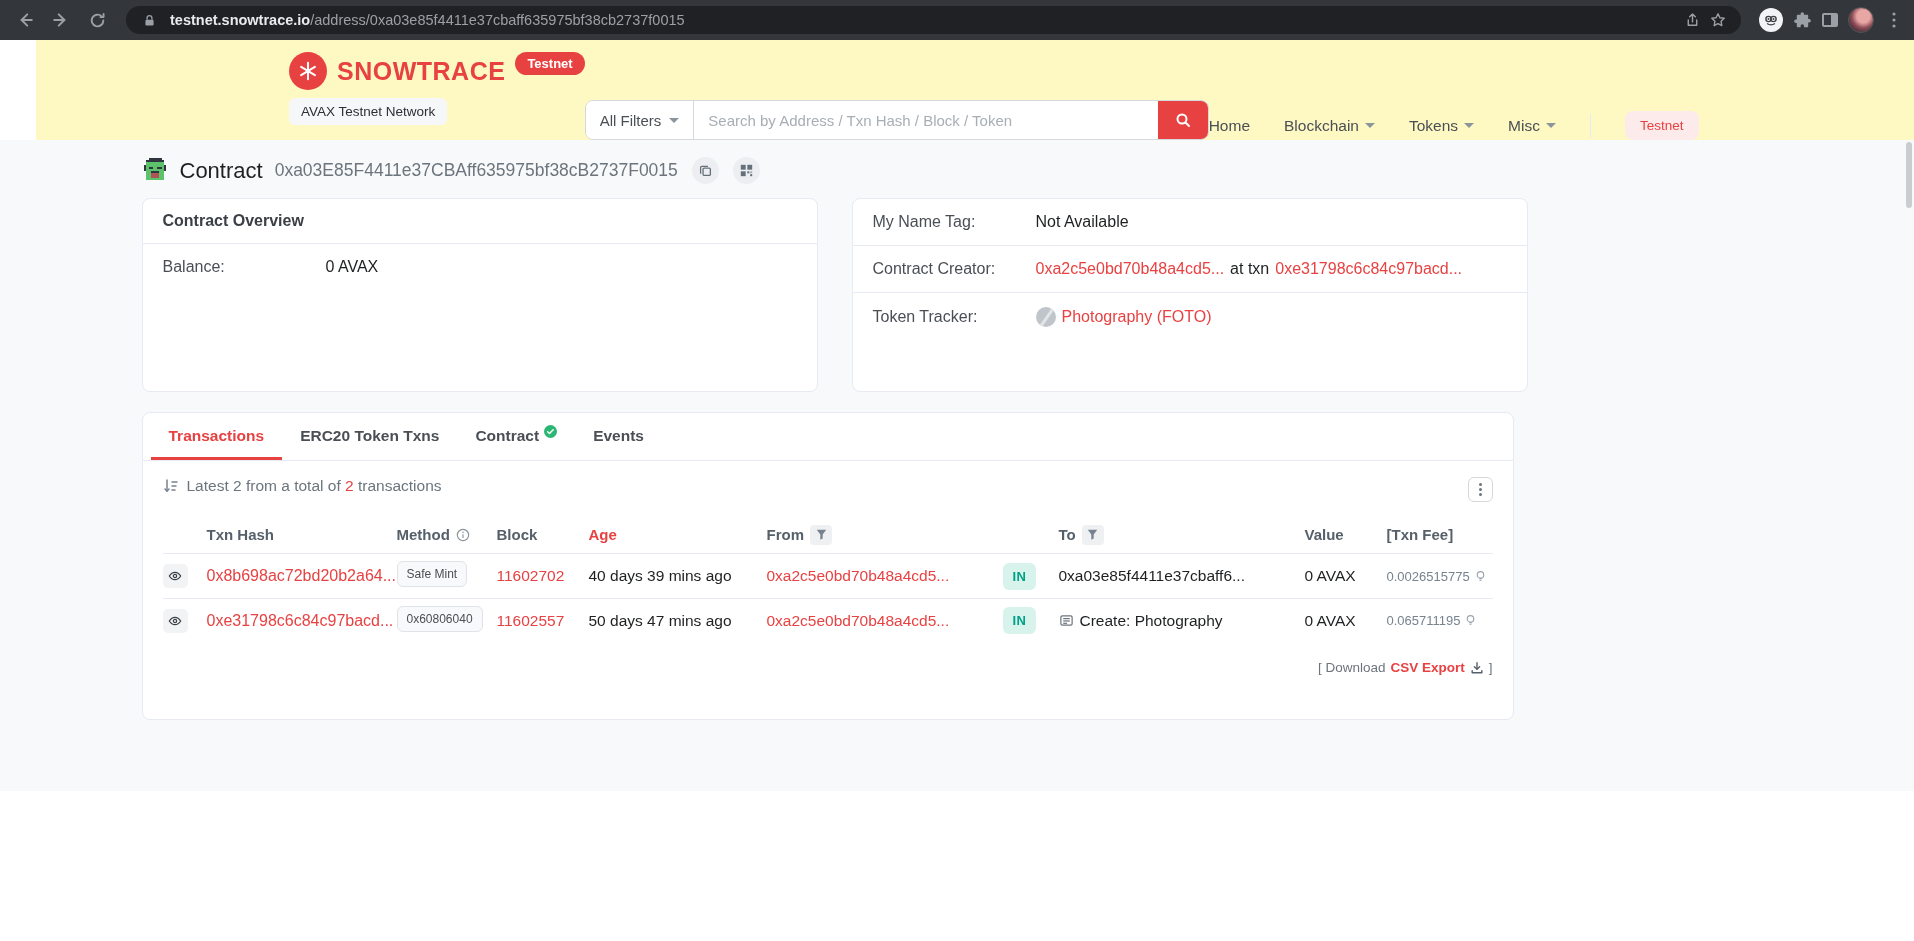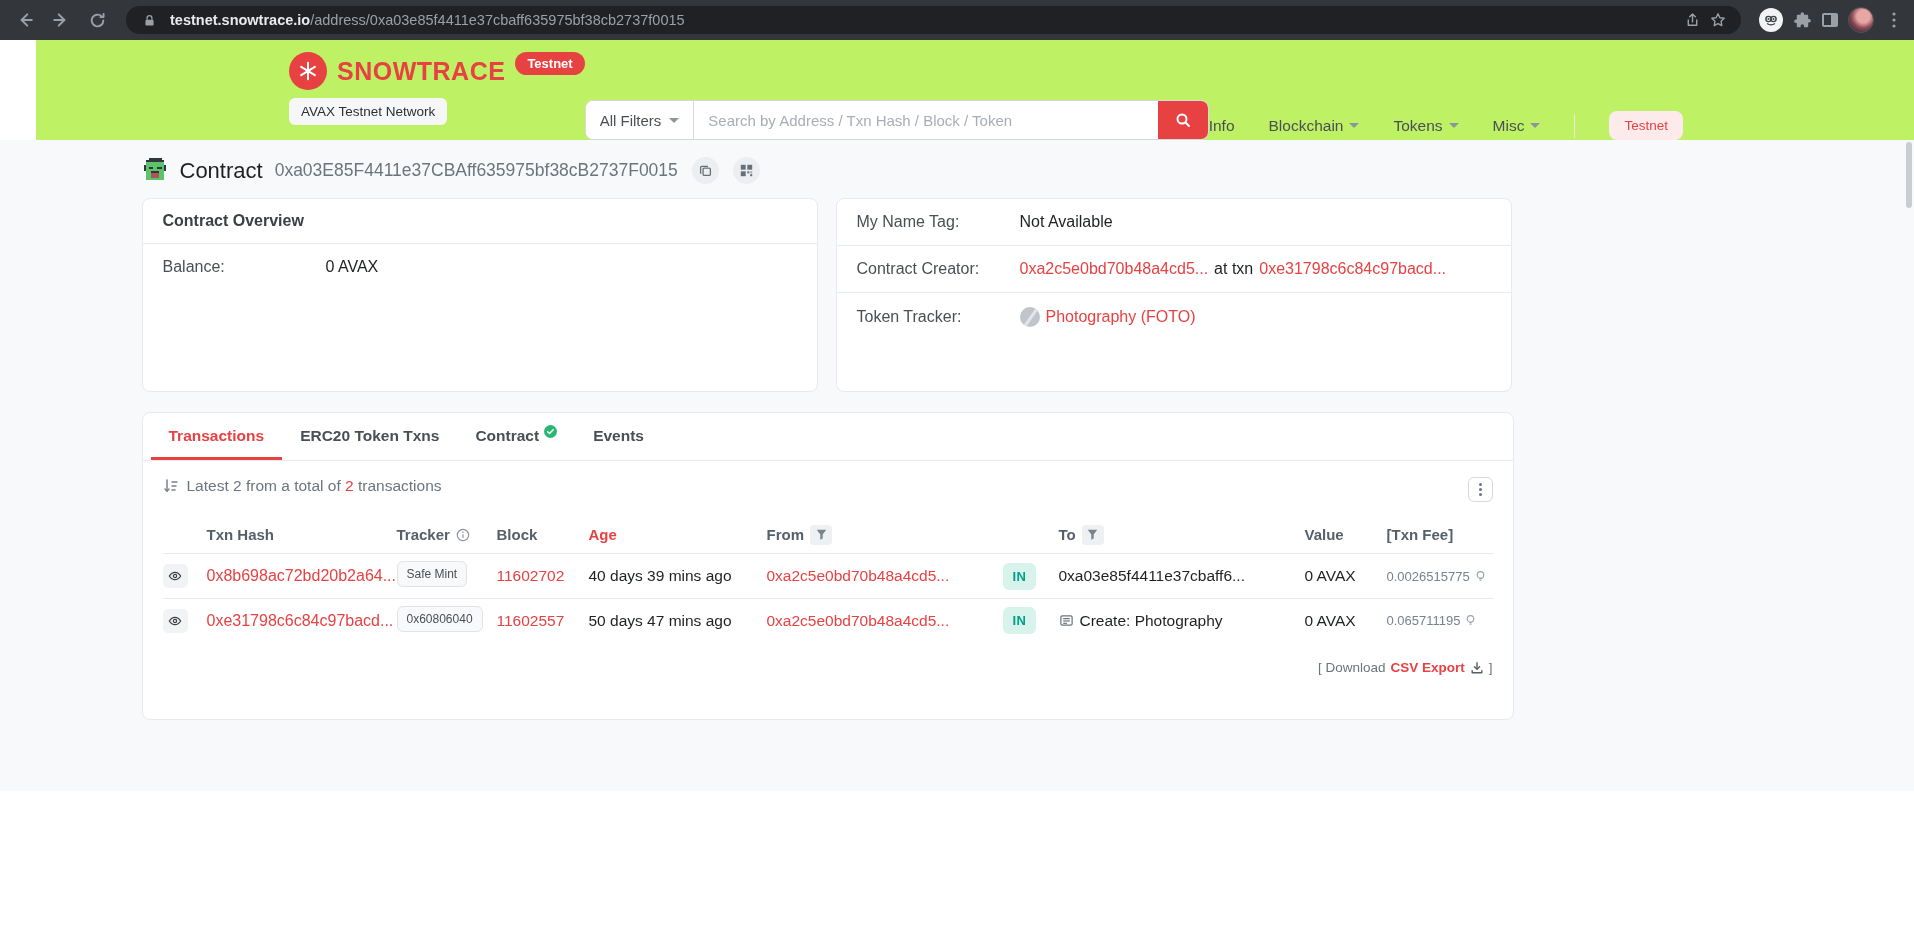--- a/index.html
+++ b/index.html
@@ -14,21 +14,21 @@
   .addr-text .domain { color:#e8eaed; font-weight:bold; }
   .addr-text .path { color:#9aa0a6; }
   .pill-ic { width:26px; height:26px; display:flex; align-items:center; justify-content:center; color:#9aa0a6; }
   .chrome-right { display:flex; align-items:center; gap:10px; padding-left:4px; }
   .ext-owl { width:24px; height:24px; border-radius:50%; background:#f1f3f4; display:flex; align-items:center; justify-content:center; }
   .chrome-avatar { width:26px; height:26px; border-radius:50%; background:radial-gradient(circle at 60% 35%, #e8a7a4 0 30%, #8a4a56 55%, #26222e 90%); border:1px solid #555; }
   .sidebar-ic { width:16px; height:14px; border:2px solid #9aa0a6; border-radius:2px; position:relative; }
   .sidebar-ic::after { content:""; position:absolute; right:0; top:0; bottom:0; width:5px; background:#9aa0a6; }
 
   
-  .site-header { height:100px; background:#bef264;margin-left:36px; }
+  .site-header { height:100px; background:#fef9c3;margin-left:36px; }
   .header-inner { width:1372px; margin:0 auto; height:100%; display:flex; justify-content:space-between; }
   .brand-block { padding-top:12px; }
   .brand-row { display:flex; align-items:center; gap:10px; }
   .logo-circle { width:38px; height:38px; border-radius:50%; background:#e84142; display:flex; align-items:center; justify-content:center; }
   .brand-name { font-size:25px; font-weight:bold; color:#e84142; letter-spacing:.5px; }
   .brand-badge { background:#e84142; color:#fff; font-size:13px; font-weight:bold; border-radius:12px; padding:4px 12px; align-self:flex-start; }
   .network-pill { display:inline-block; margin-top:8px; background:#f6f7f8; border-radius:6px; padding:6px 12px; font-size:13.5px; color:#2b3035; }
   .header-right { display:flex; flex-direction:row; align-items:flex-end; padding-top:9px; }
   .searchbar { display:flex; width:624px; height:40px; border:1px solid #d5d8dc; border-radius:8px; background:#fff; overflow:hidden; }
   .filter-select { display:flex; align-items:center; gap:8px; padding:0 14px; border-right:1px solid #d5d8dc; font-size:15px; color:#4a4f55; background:#fff; cursor:pointer; white-space:nowrap; }
@@ -44,21 +44,21 @@
   
   .main { height:651px; background:#f8f9fa; position:relative; }
   .container { width:1631px; margin:0 auto; }
   .scroll-thumb { position:absolute; right:2px; top:2px; width:6px; height:66px; border-radius:3px; background:#c9cdd1; }
 
   .page-title-row { display:flex; align-items:center; padding:17px 0 14px 0; gap:8px; }
   .page-title { font-size:22px; color:#1e2022; font-weight:500; margin-left:4px; }
   .page-address { font-size:17.5px; color:#6c757d; margin-left:4px; }
   .round-btn { width:27px; height:27px; border-radius:50%; background:#eceef1; border:none; display:flex; align-items:center; justify-content:center; color:#66707a; cursor:pointer; margin-left:6px; }
 
-  .cards-row { display:flex; gap:18px; }
+  .cards-row { display:flex; gap:34px; }
   .card { background:#fff; border:1px solid #e7eaf3; border-radius:8px; width:676px; }
   .info-card { height:194px; }
   .card-header { display:flex; align-items:center; justify-content:space-between; padding:13px 20px; border-bottom:1px solid #e7eaf3; }
   .card-title { font-size:16px; font-weight:bold; color:#3b4046; }
   .kebab-btn { width:25px; height:25px; border:1px solid #d5d8dc; border-radius:6px; background:#fff; display:flex; align-items:center; justify-content:center; cursor:pointer; }
   .kebab-dots, .kebab-dots::before, .kebab-dots::after { width:3px; height:3px; border-radius:50%; background:#6c757d; position:relative; content:""; }
   .kebab-dots::before { position:absolute; top:-5px; left:0; content:""; }
   .kebab-dots::after { position:absolute; top:5px; left:0; content:""; }
   .card-row { display:flex; align-items:center; padding:14px 20px; font-size:16px; }
   .card-row + .card-row { border-top:1px solid #e7eaf3; }
@@ -193,21 +193,21 @@
         <input class="search-input" type="text" placeholder="Search by Address / Txn Hash / Block / Token" style="">
         <button class="search-btn">
           <svg width="16" height="16" viewBox="0 0 16 16" fill="none" stroke="#fff" stroke-width="2" stroke-linecap="round">
               <circle cx="7" cy="7" r="4.5"></circle>
               <line x1="10.5" y1="10.5" x2="14" y2="14"></line>
             </svg>
         </button>
       </div>
       <nav class="navrow">
         <span class="navitem">
-            <span>Info</span>
+            <span>Home</span>
           </span>
         <span class="navitem">
             <span>Blockchain</span>
             <span class="caret"></span>
           </span>
         <span class="navitem">
             <span>Tokens</span>
             <span class="caret"></span>
           </span>
         <span class="navitem">
@@ -327,21 +327,21 @@
           <button class="kebab-btn">
               <span class="kebab-dots"></span>
             </button>
         </div>
 
         <div class="txtable">
           <div class="tgrid thead">
             <span class="th"></span>
             <span class="th">Txn Hash</span>
             <span class="th">
-                <span>Tracker</span>
+                <span>Method</span>
               <svg width="14" height="14" viewBox="0 0 16 16" fill="none" stroke="#8c949c" stroke-width="1.3">
                   <circle cx="8" cy="8" r="6.5"></circle>
                   <line x1="8" y1="7.2" x2="8" y2="11.4"></line>
                   <circle cx="8" cy="4.8" r=".9" fill="#8c949c" stroke="none"></circle>
                 </svg>
             </span>
             <span class="th">Block</span>
             <span class="th red">Age</span>
             <span class="th">
                 <span>From</span>

